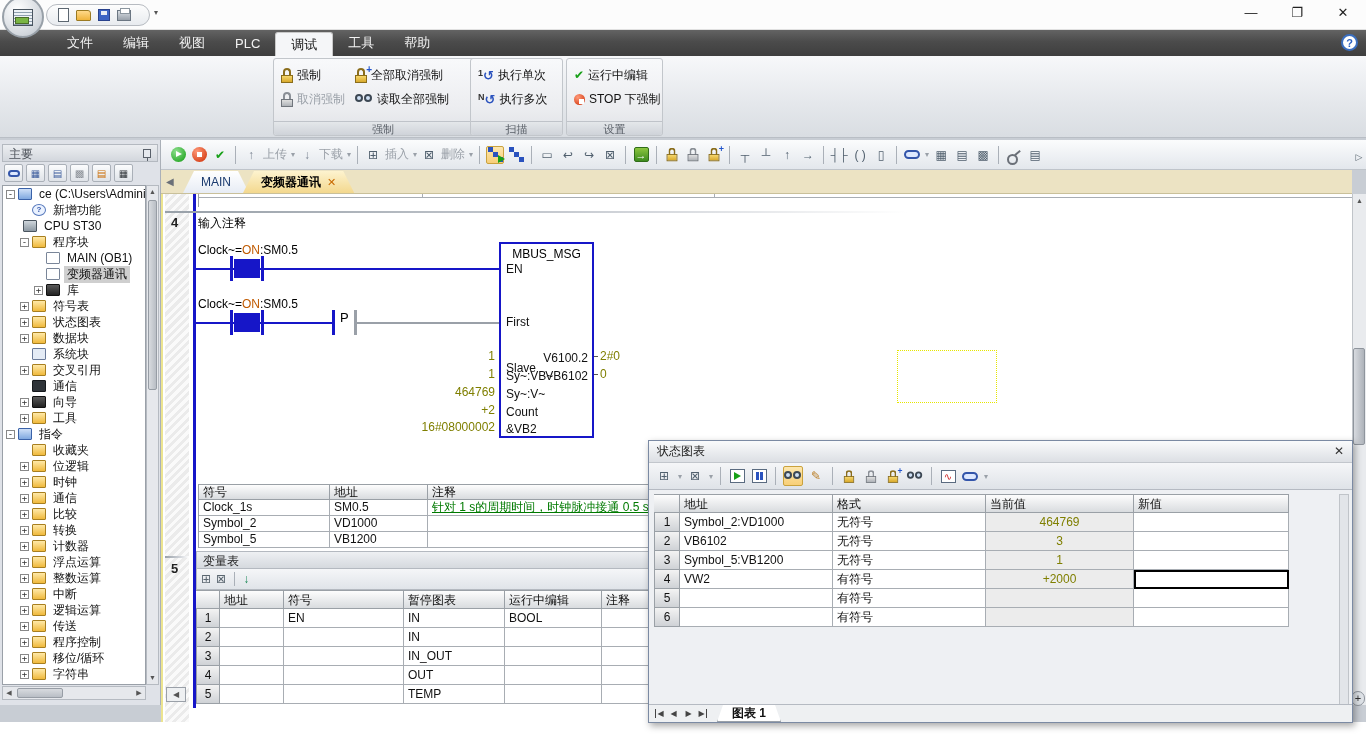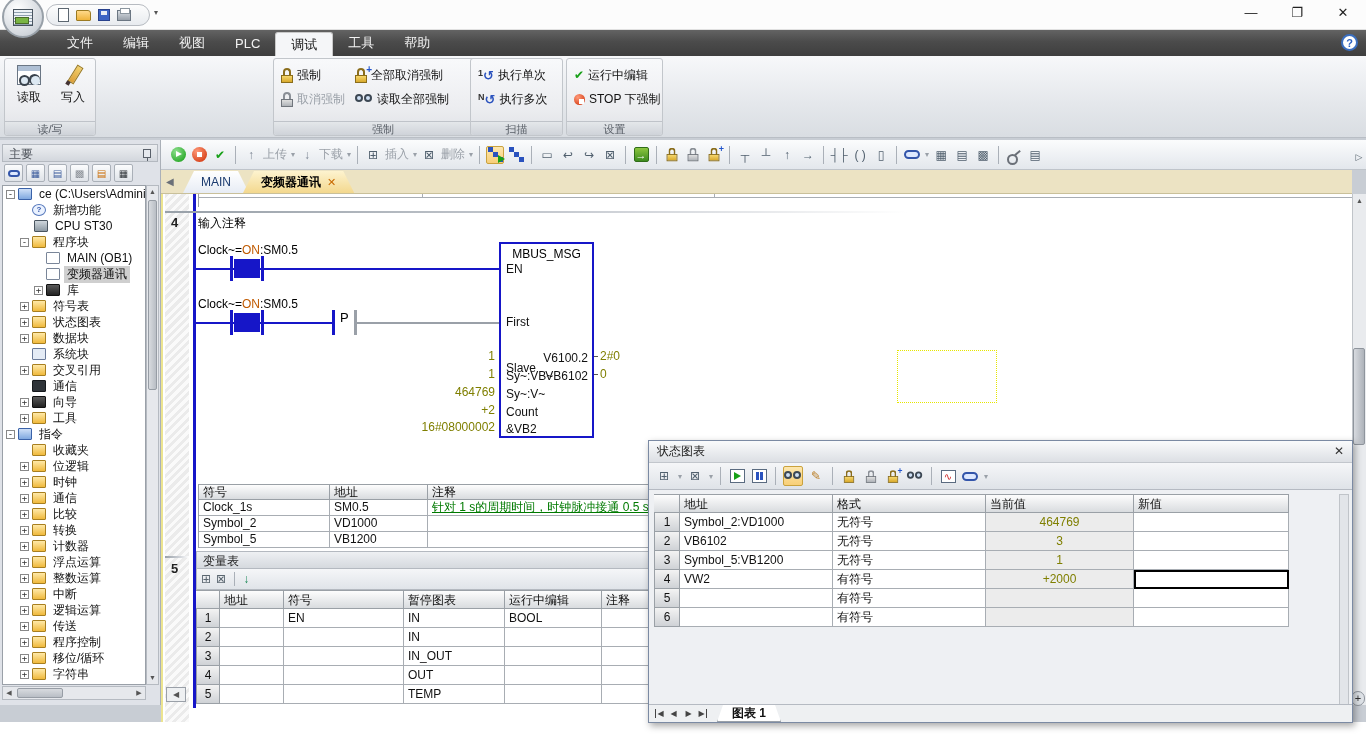--- a/index.html
+++ b/index.html
@@ -221,31 +221,20 @@
     <span class="mi">编辑</span>
     <span class="mi">视图</span>
     <span class="mi">PLC</span>
     <span class="mi active">调试</span>
     <span class="mi">工具</span>
     <span class="mi">帮助</span>
   </div>
   <span class="helpbtn abs">?</span>
 
   <div class="abs ribbon">
-    <div class="rgroup" style="left:4px;width:92px">
-      <div class="bigbtn" style="left:3px;top:1px">
-        <span class="ic-readtbl"></span>
-        <span>读取</span>
-      </div>
-      <div class="bigbtn" style="left:47px;top:1px">
-        <span class="ic-pencil"></span>
-        <span>写入</span>
-      </div>
-      <div class="glabel">读/写</div>
-    </div>
     <div class="rgroup" style="left:273px;width:220px">
       <div class="sbtn" style="left:3px;top:6px">
         <span class="lk">
             <i class="sh"></i>
             <i class="bd"></i>
           </span>
         <span>强制</span>
       </div>
       <div class="sbtn dis" style="left:3px;top:30px">
         <span class="lk gray">
@@ -313,21 +302,21 @@
       <div class="trow" style="padding-left:3px">
           <span class="exp">-</span>
           <span class="ti proj"></span>
           <span class="tl">ce (C:\Users\Adminis</span>
         </div>
       <div class="trow" style="padding-left:17px">
           <span class="exp"></span>
           <span class="ti q">?</span>
           <span class="tl">新增功能</span>
         </div>
-      <div class="trow" style="padding-left:19px">
+      <div class="trow" style="padding-left:8px">
           <span class="exp"></span>
           <span class="ti cpu"></span>
           <span class="tl">CPU ST30</span>
         </div>
       <div class="trow" style="padding-left:17px">
           <span class="exp">-</span>
           <span class="ti"></span>
           <span class="tl">程序块</span>
         </div>
       <div class="trow" style="padding-left:31px">

